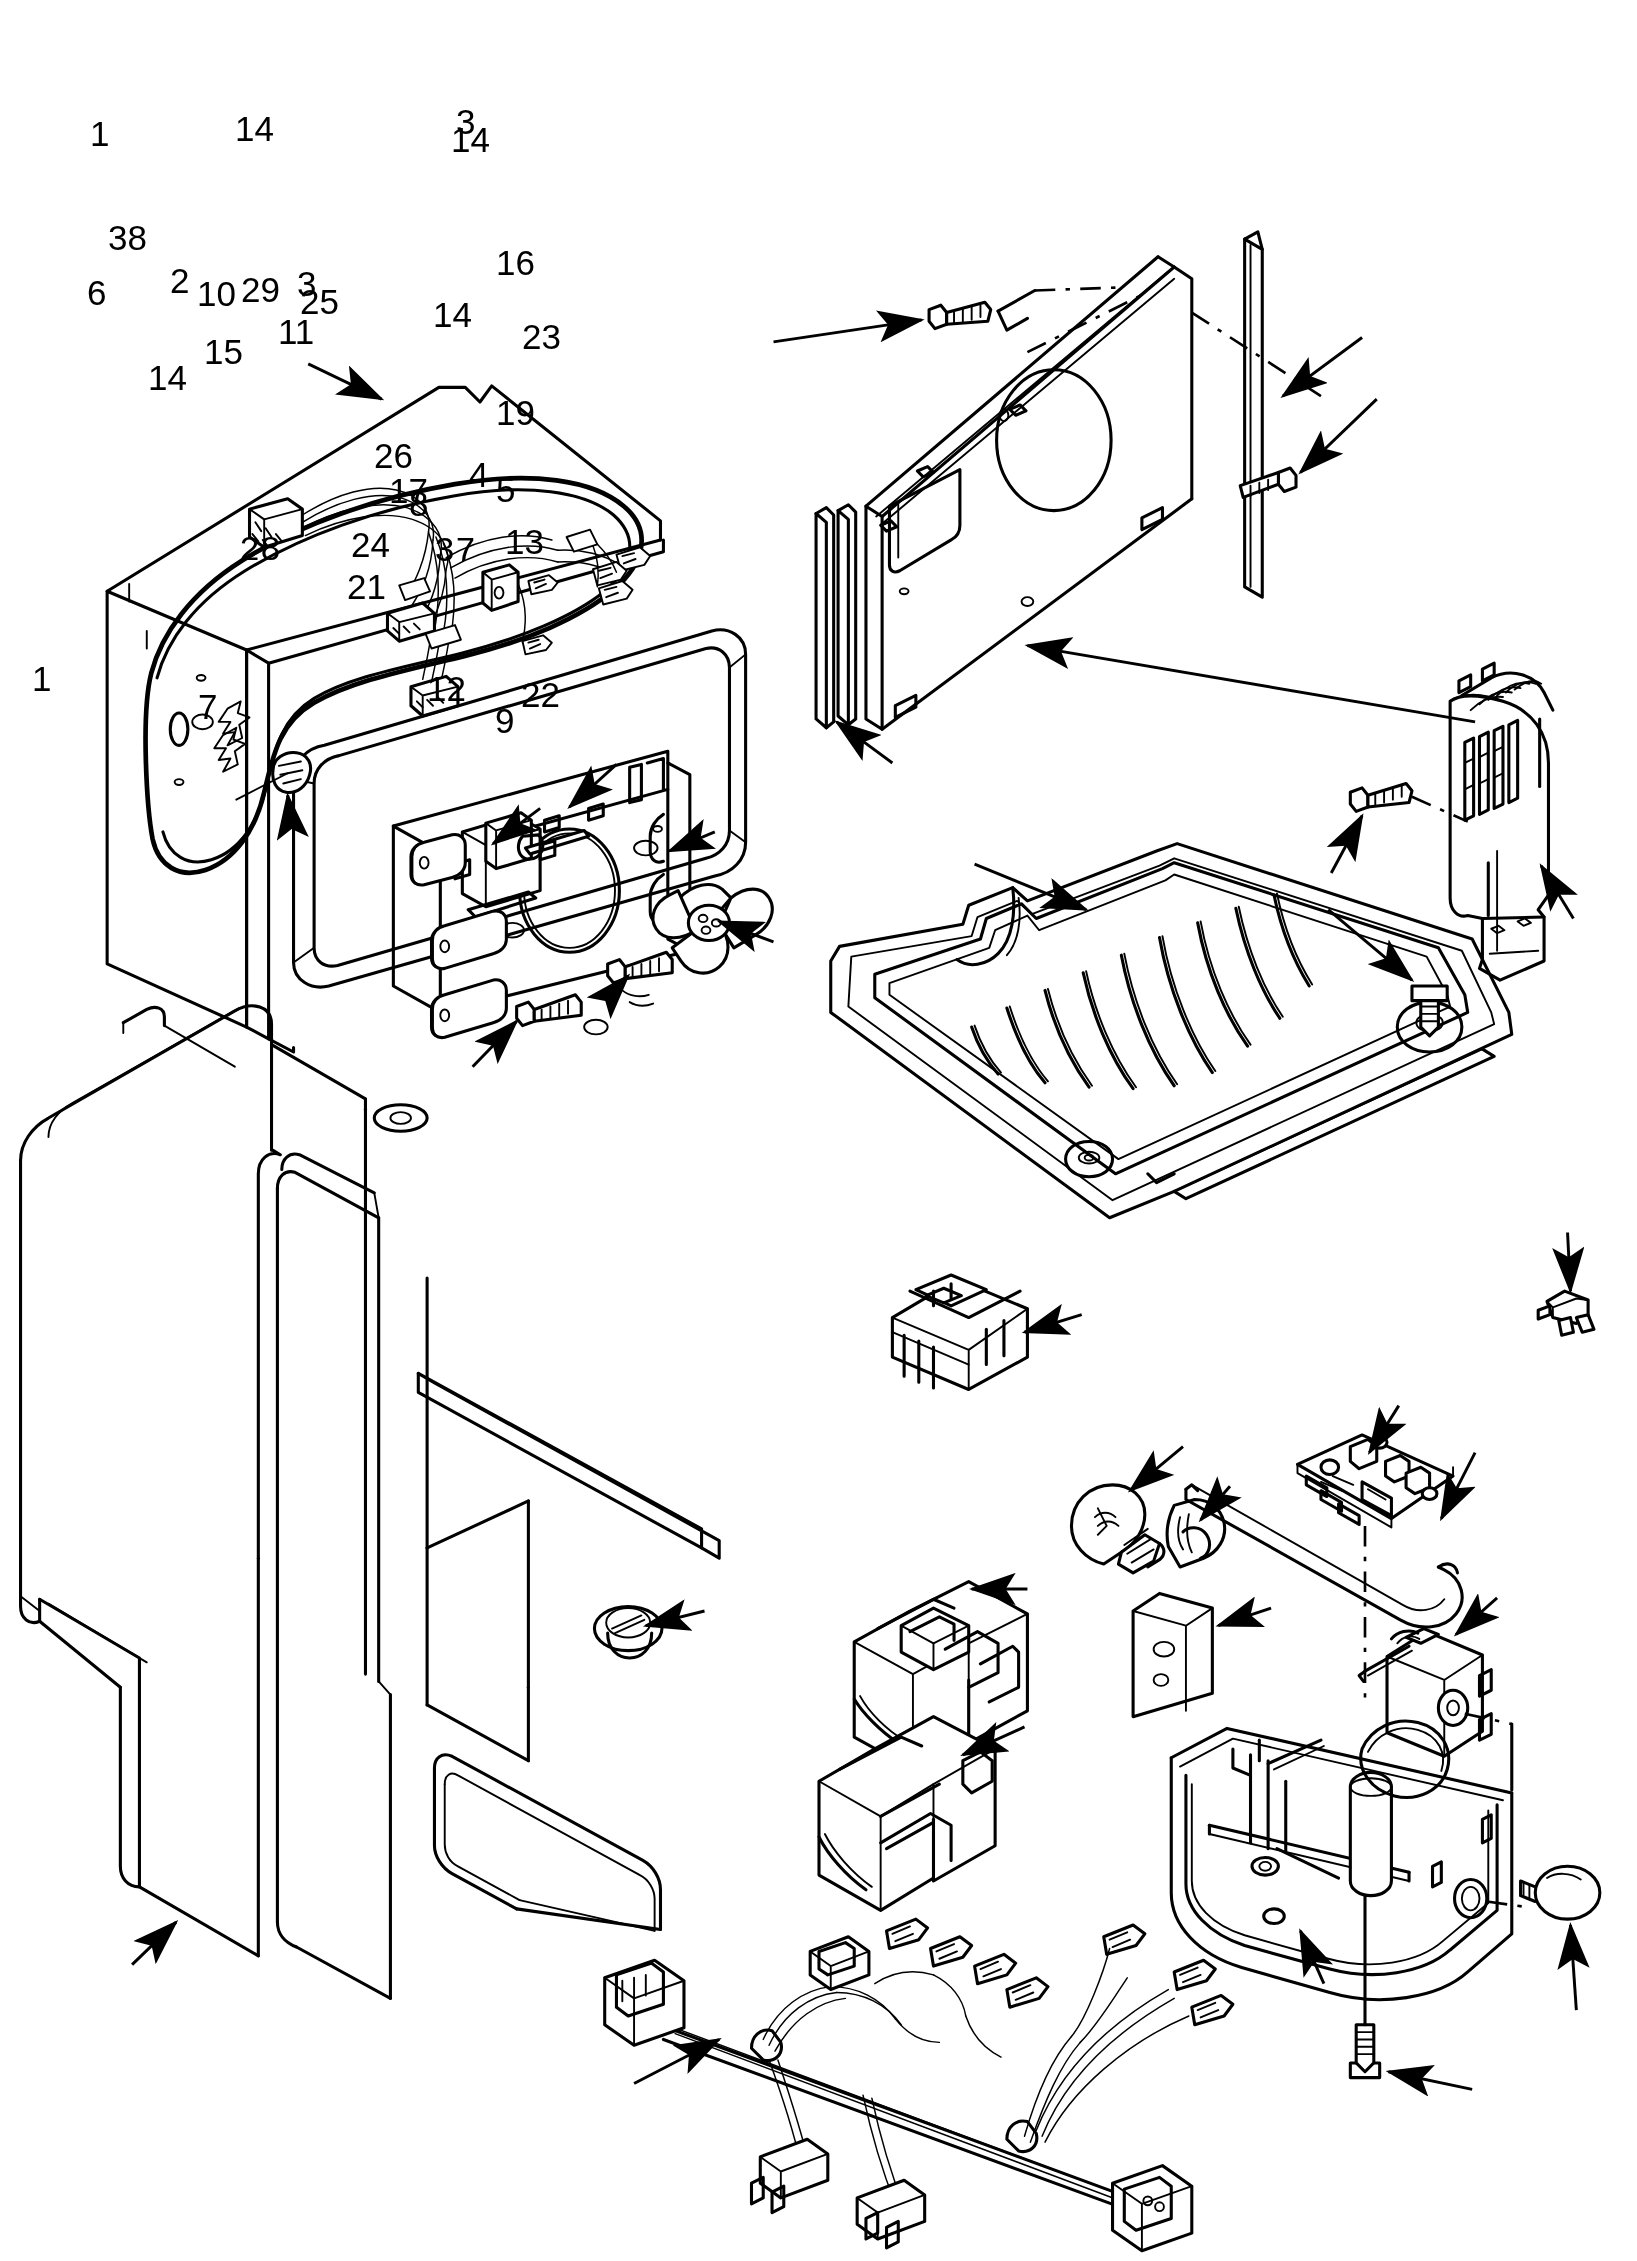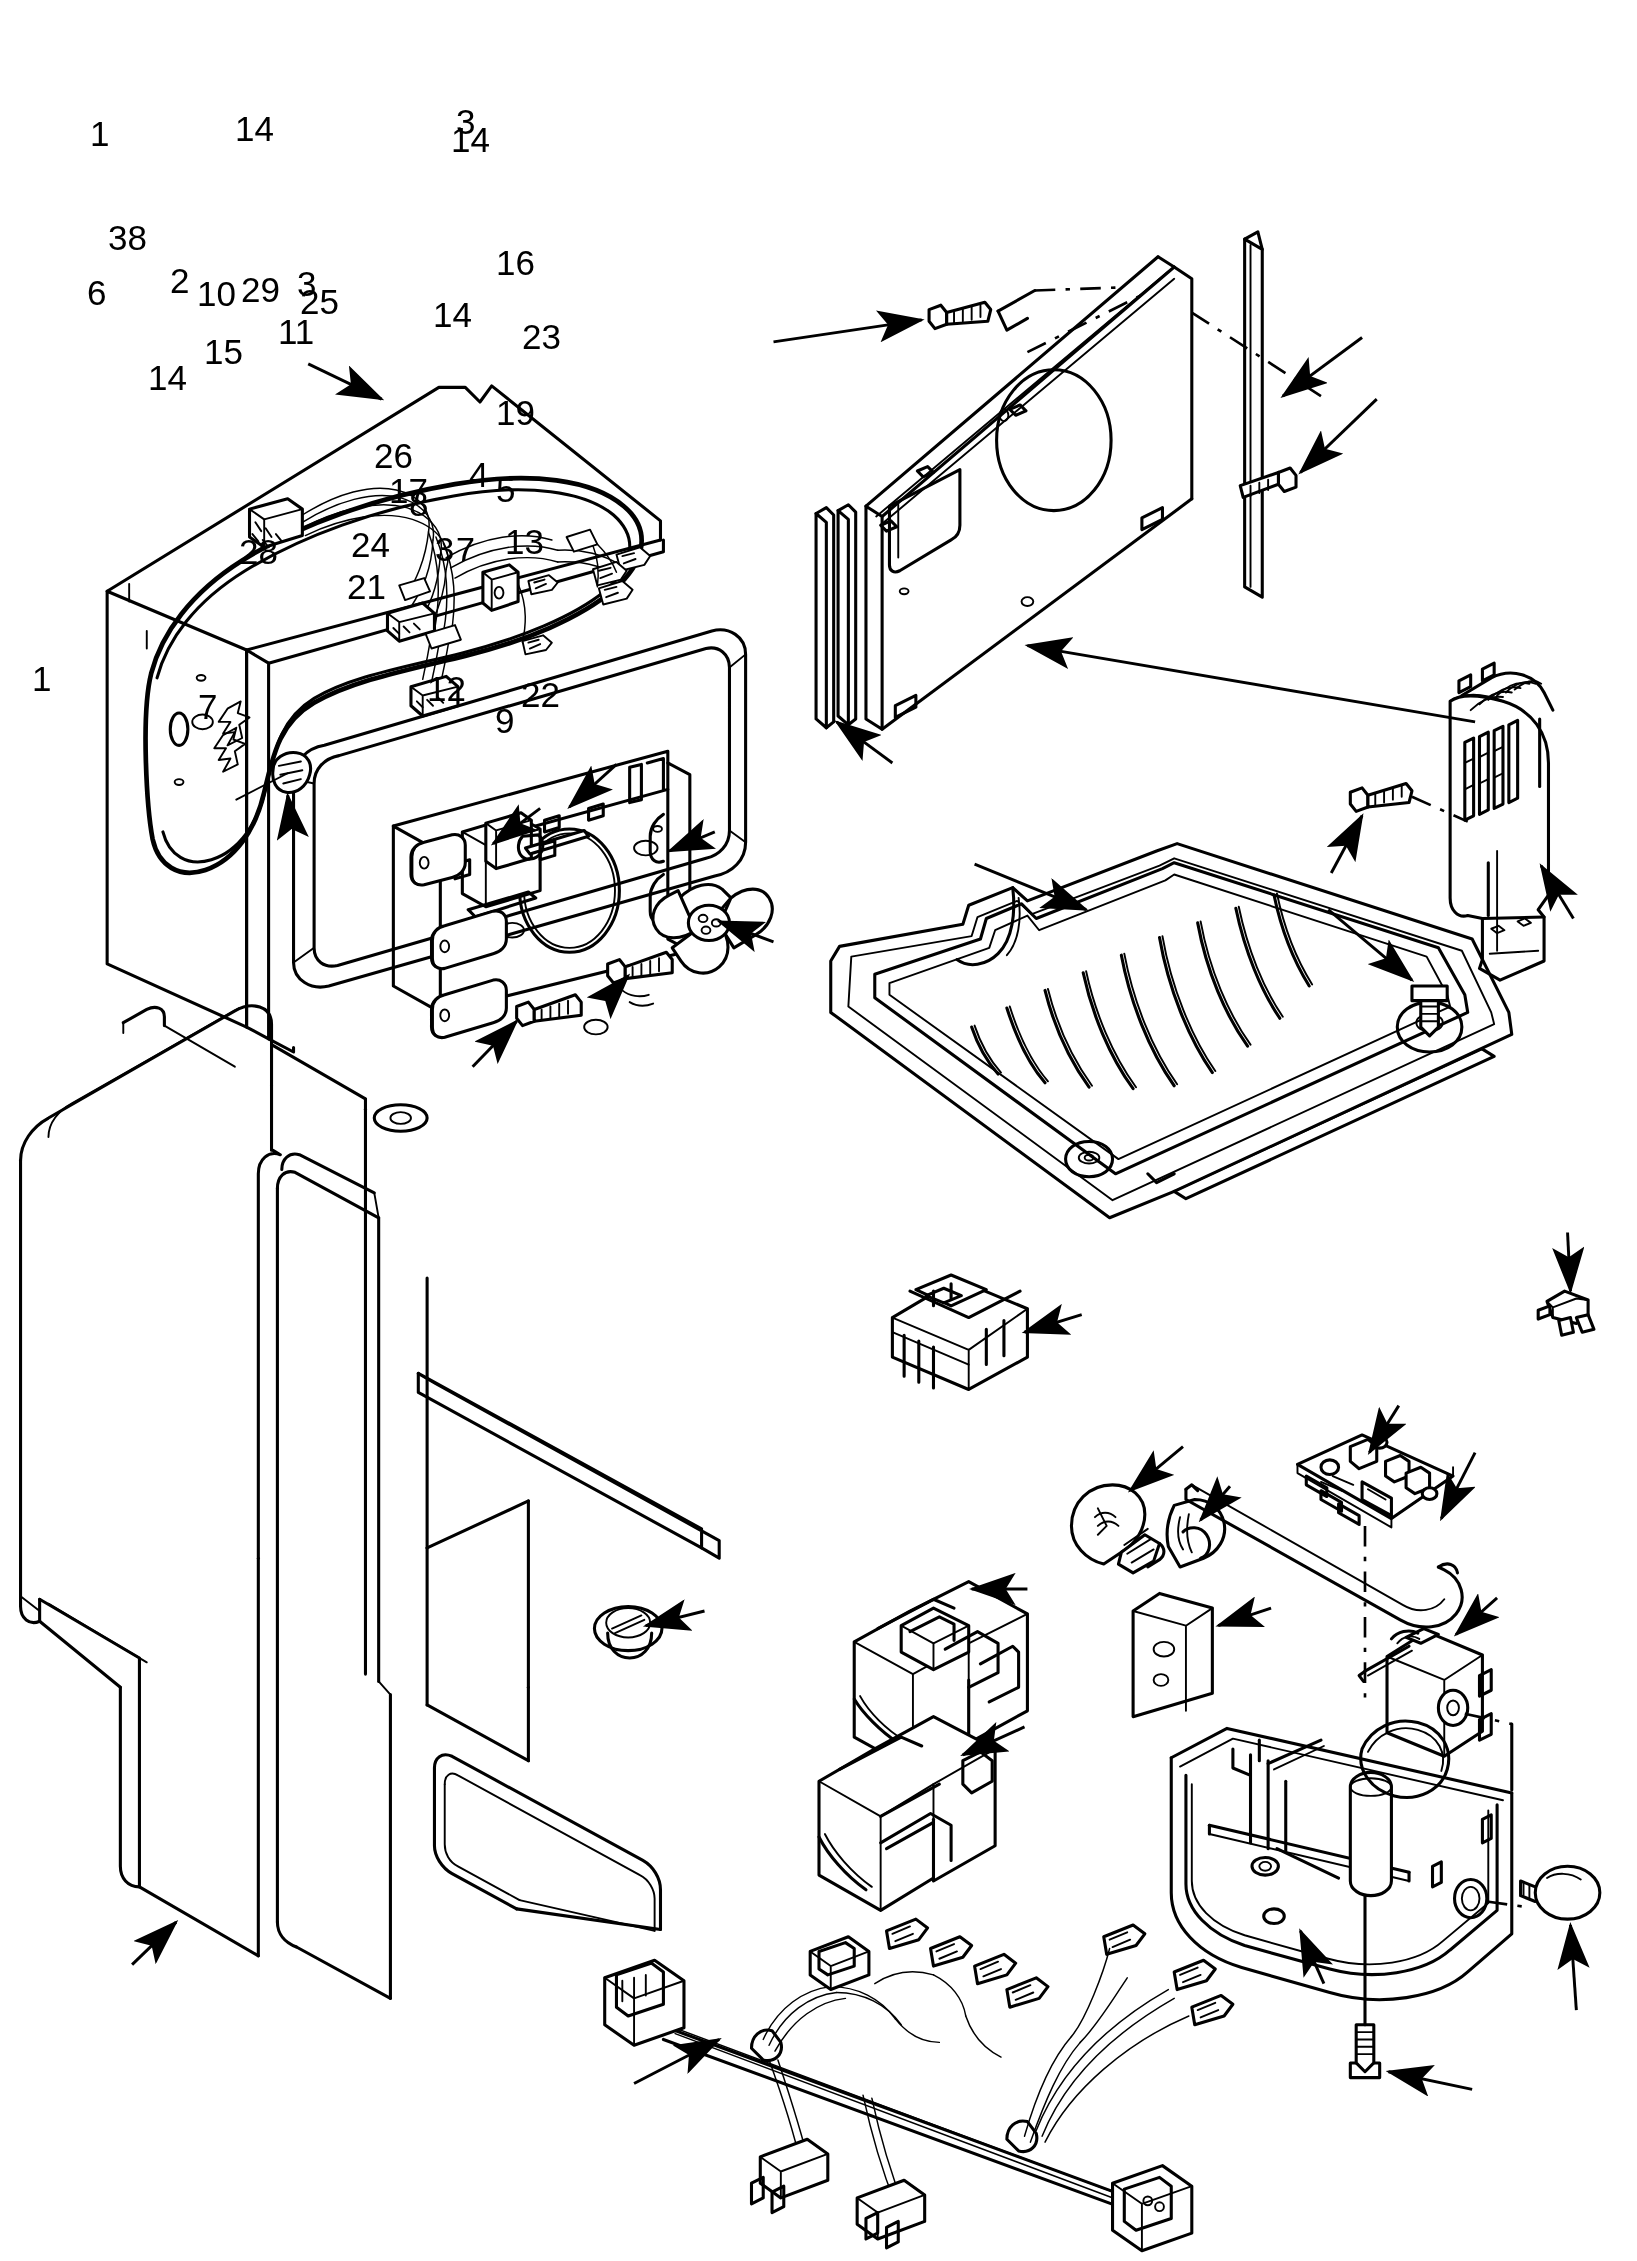--- a/index.html
+++ b/index.html
@@ -771,21 +771,21 @@
   <div class="callout" style="left:204px;top:334px;text-align:right;">15</div>
   <div class="callout" style="left:148px;top:360px;">14</div>
   <div class="callout" style="left:433px;top:297px;">14</div>
   <div class="callout" style="left:522px;top:319px;">23</div>
   <div class="callout" style="left:496px;top:395px;">19</div>
   <div class="callout" style="left:374px;top:438px;">26</div>
   <div class="callout" style="left:469px;top:457px;">4</div>
   <div class="callout" style="left:389px;top:473px;">17</div>
   <div class="callout" style="left:409px;top:486px;">8</div>
   <div class="callout" style="left:496px;top:472px;">5</div>
-  <div class="callout" style="left:239px;top:534px;">28</div>
+  <div class="callout" style="left:239px;top:534px;font-family:Liberation Mono, monospace;">28</div>
   <div class="callout" style="left:505px;top:524px;">13</div>
   <div class="callout" style="left:351px;top:527px;">24</div>
   <div class="callout" style="left:434px;top:535px;font-family:Liberation Mono, monospace;">37</div>
   <div class="callout" style="left:347px;top:569px;">21</div>
   <div class="callout" style="left:427px;top:671px;">12</div>
   <div class="callout" style="left:521px;top:677px;">22</div>
   <div class="callout" style="left:32px;top:661px;">1</div>
   <div class="callout" style="left:198px;top:689px;">7</div>
   <div class="callout" style="left:495px;top:703px;">9</div>
 

